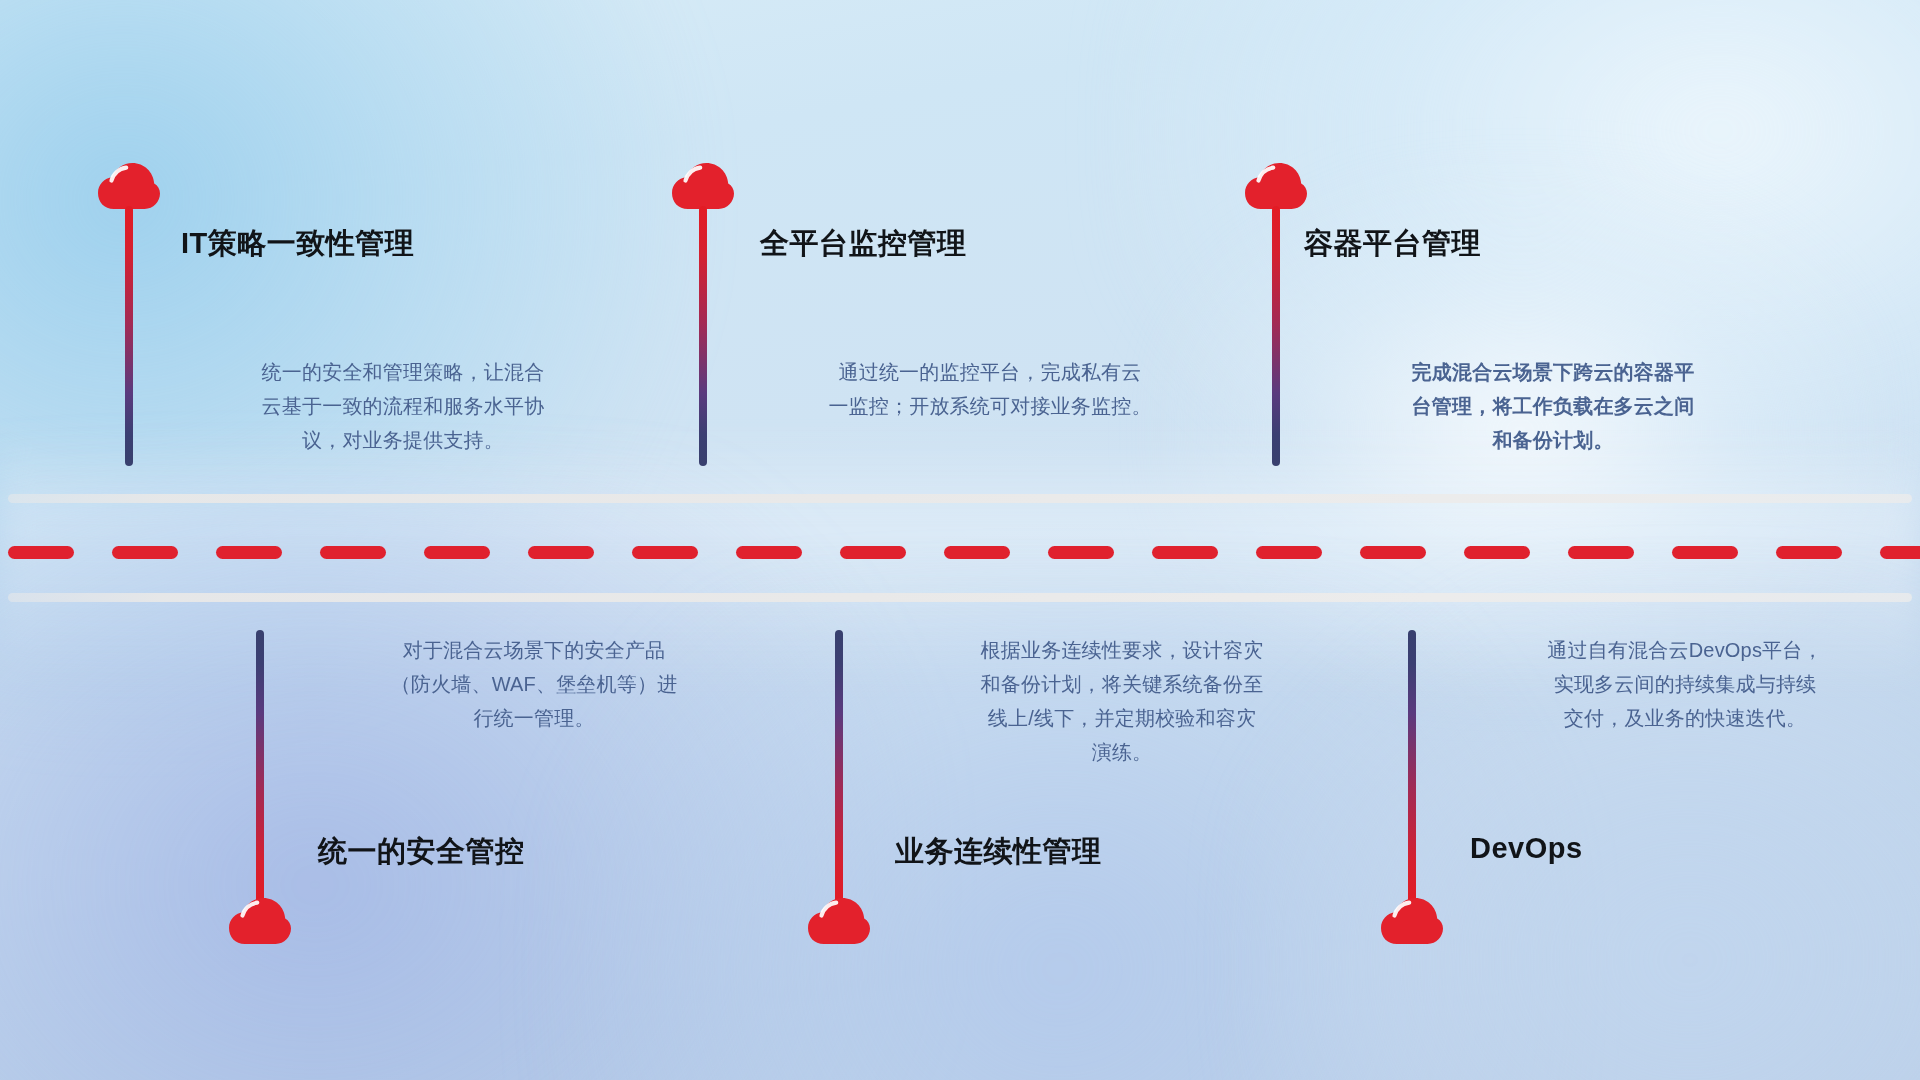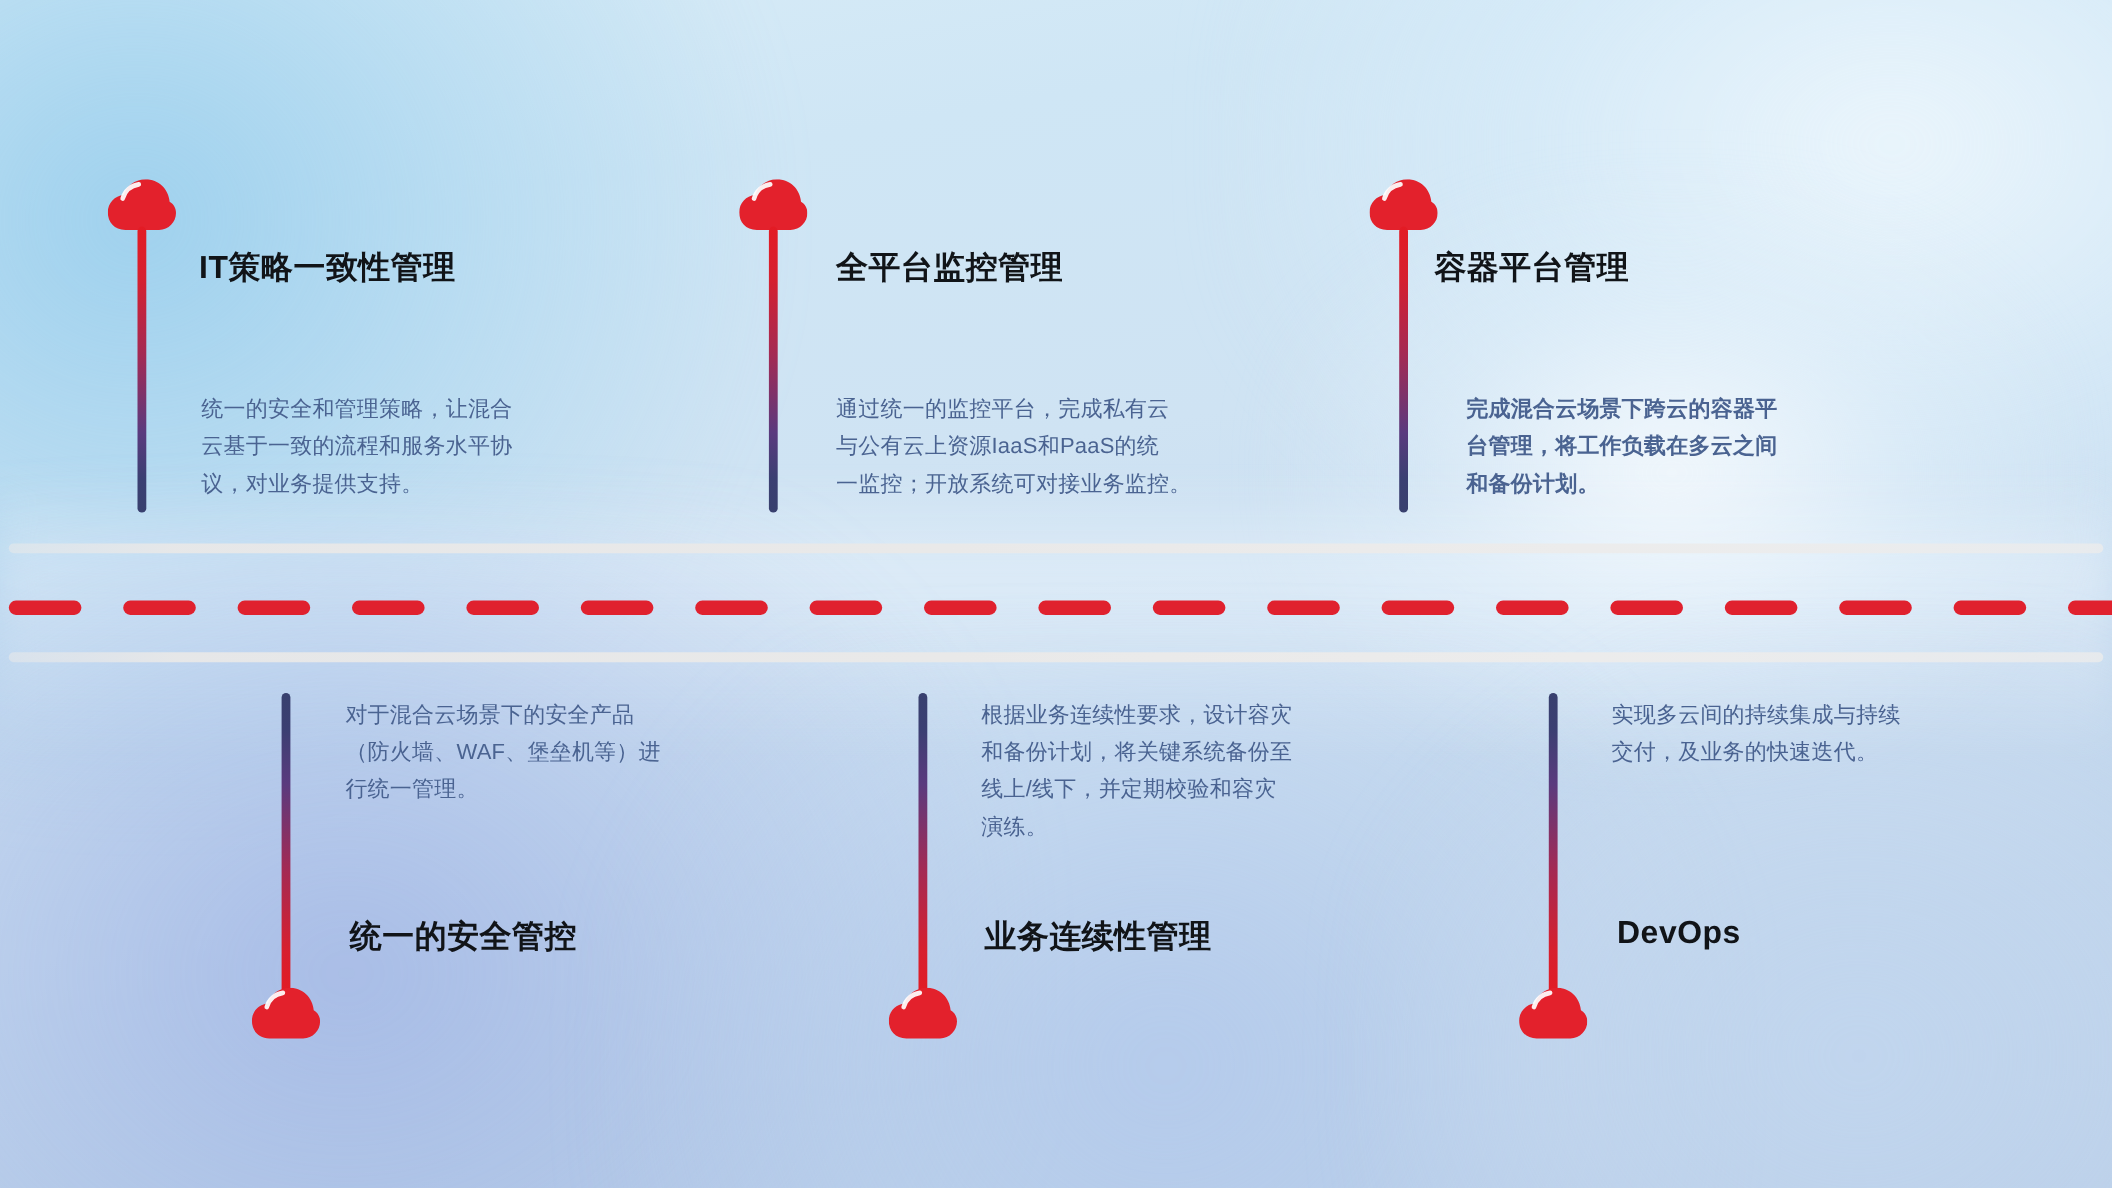--- a/index.html
+++ b/index.html
@@ -142,21 +142,21 @@
   }
 
   .body-text {
     position: absolute;
     font-size: 20px;
     line-height: 34px;
     color: #4a6391;
     letter-spacing: 0.2px;
   }
 
-  .body-text p { margin: 0; }
+  .body-text p { margin: 0; text-align: center; }
 </style>
 </head>
 <body>
 
 <div id="stage">
 
   <div class="bg-base"></div>
   <div class="bg-glow-left"></div>
   <div class="bg-glow-topright"></div>
   <div class="bg-glow-midright"></div>
@@ -185,21 +185,20 @@
     <div class="cloud" style="left:672px; top:163px;">
       <svg viewBox="0 0 62 48" xmlns="http://www.w3.org/2000/svg">
         <path d="M16 46 C6 46 0 39 0 30 C0 21.5 6.4 15 14.4 14.3 C17.3 5.8 25.2 0 34.4 0 C46 0 55.4 9 56.2 20.4 C59.9 22.5 62 26.2 62 30.6 C62 38.8 55.3 46 46.6 46 Z" fill="#e3212c"></path>
         <path d="M13.5 17.5 C15.5 10.5 21.2 5.6 28.2 4.6" stroke="#ffffff" stroke-width="4.2" stroke-linecap="round" fill="none" opacity="0.92"></path>
       </svg>
     </div>
     <div class="stem down" style="left:699px; top:206px; height:260px;"></div>
     <div class="title" style="left:760px; top:224px;">全平台监控管理</div>
     <div class="body-text" style="left:760px; top:355px; width:460px;">
       <p>通过统一的监控平台，完成私有云</p>
-      <p>与公有云上资源IaaS和PaaS的统</p>
       <p>一监控；开放系统可对接业务监控。</p>
     </div>
   </div>
 
   <div class="col">
     <div class="cloud" style="left:1245px; top:163px;">
       <svg viewBox="0 0 62 48" xmlns="http://www.w3.org/2000/svg">
         <path d="M16 46 C6 46 0 39 0 30 C0 21.5 6.4 15 14.4 14.3 C17.3 5.8 25.2 0 34.4 0 C46 0 55.4 9 56.2 20.4 C59.9 22.5 62 26.2 62 30.6 C62 38.8 55.3 46 46.6 46 Z" fill="#e3212c"></path>
         <path d="M13.5 17.5 C15.5 10.5 21.2 5.6 28.2 4.6" stroke="#ffffff" stroke-width="4.2" stroke-linecap="round" fill="none" opacity="0.92"></path>
       </svg>
@@ -272,19 +271,20 @@
 
   <div class="col">
     <div class="stem up" style="left:1408px; top:630px; height:276px;"></div>
     <div class="cloud" style="left:1381px; top:898px;">
       <svg viewBox="0 0 62 48" xmlns="http://www.w3.org/2000/svg">
         <path d="M16 46 C6 46 0 39 0 30 C0 21.5 6.4 15 14.4 14.3 C17.3 5.8 25.2 0 34.4 0 C46 0 55.4 9 56.2 20.4 C59.9 22.5 62 26.2 62 30.6 C62 38.8 55.3 46 46.6 46 Z" fill="#e3212c"></path>
         <path d="M13.5 17.5 C15.5 10.5 21.2 5.6 28.2 4.6" stroke="#ffffff" stroke-width="4.2" stroke-linecap="round" fill="none" opacity="0.92"></path>
       </svg>
     </div>
     <div class="body-text" style="left:1465px; top:633px; width:440px;">
+      <p>通过自有混合云DevOps平台，</p>
       <p>实现多云间的持续集成与持续</p>
       <p>交付，及业务的快速迭代。</p>
     </div>
     <div class="title" style="left:1470px; top:832px;">DevOps</div>
   </div>
 
 </div>
 
 </body></html>

